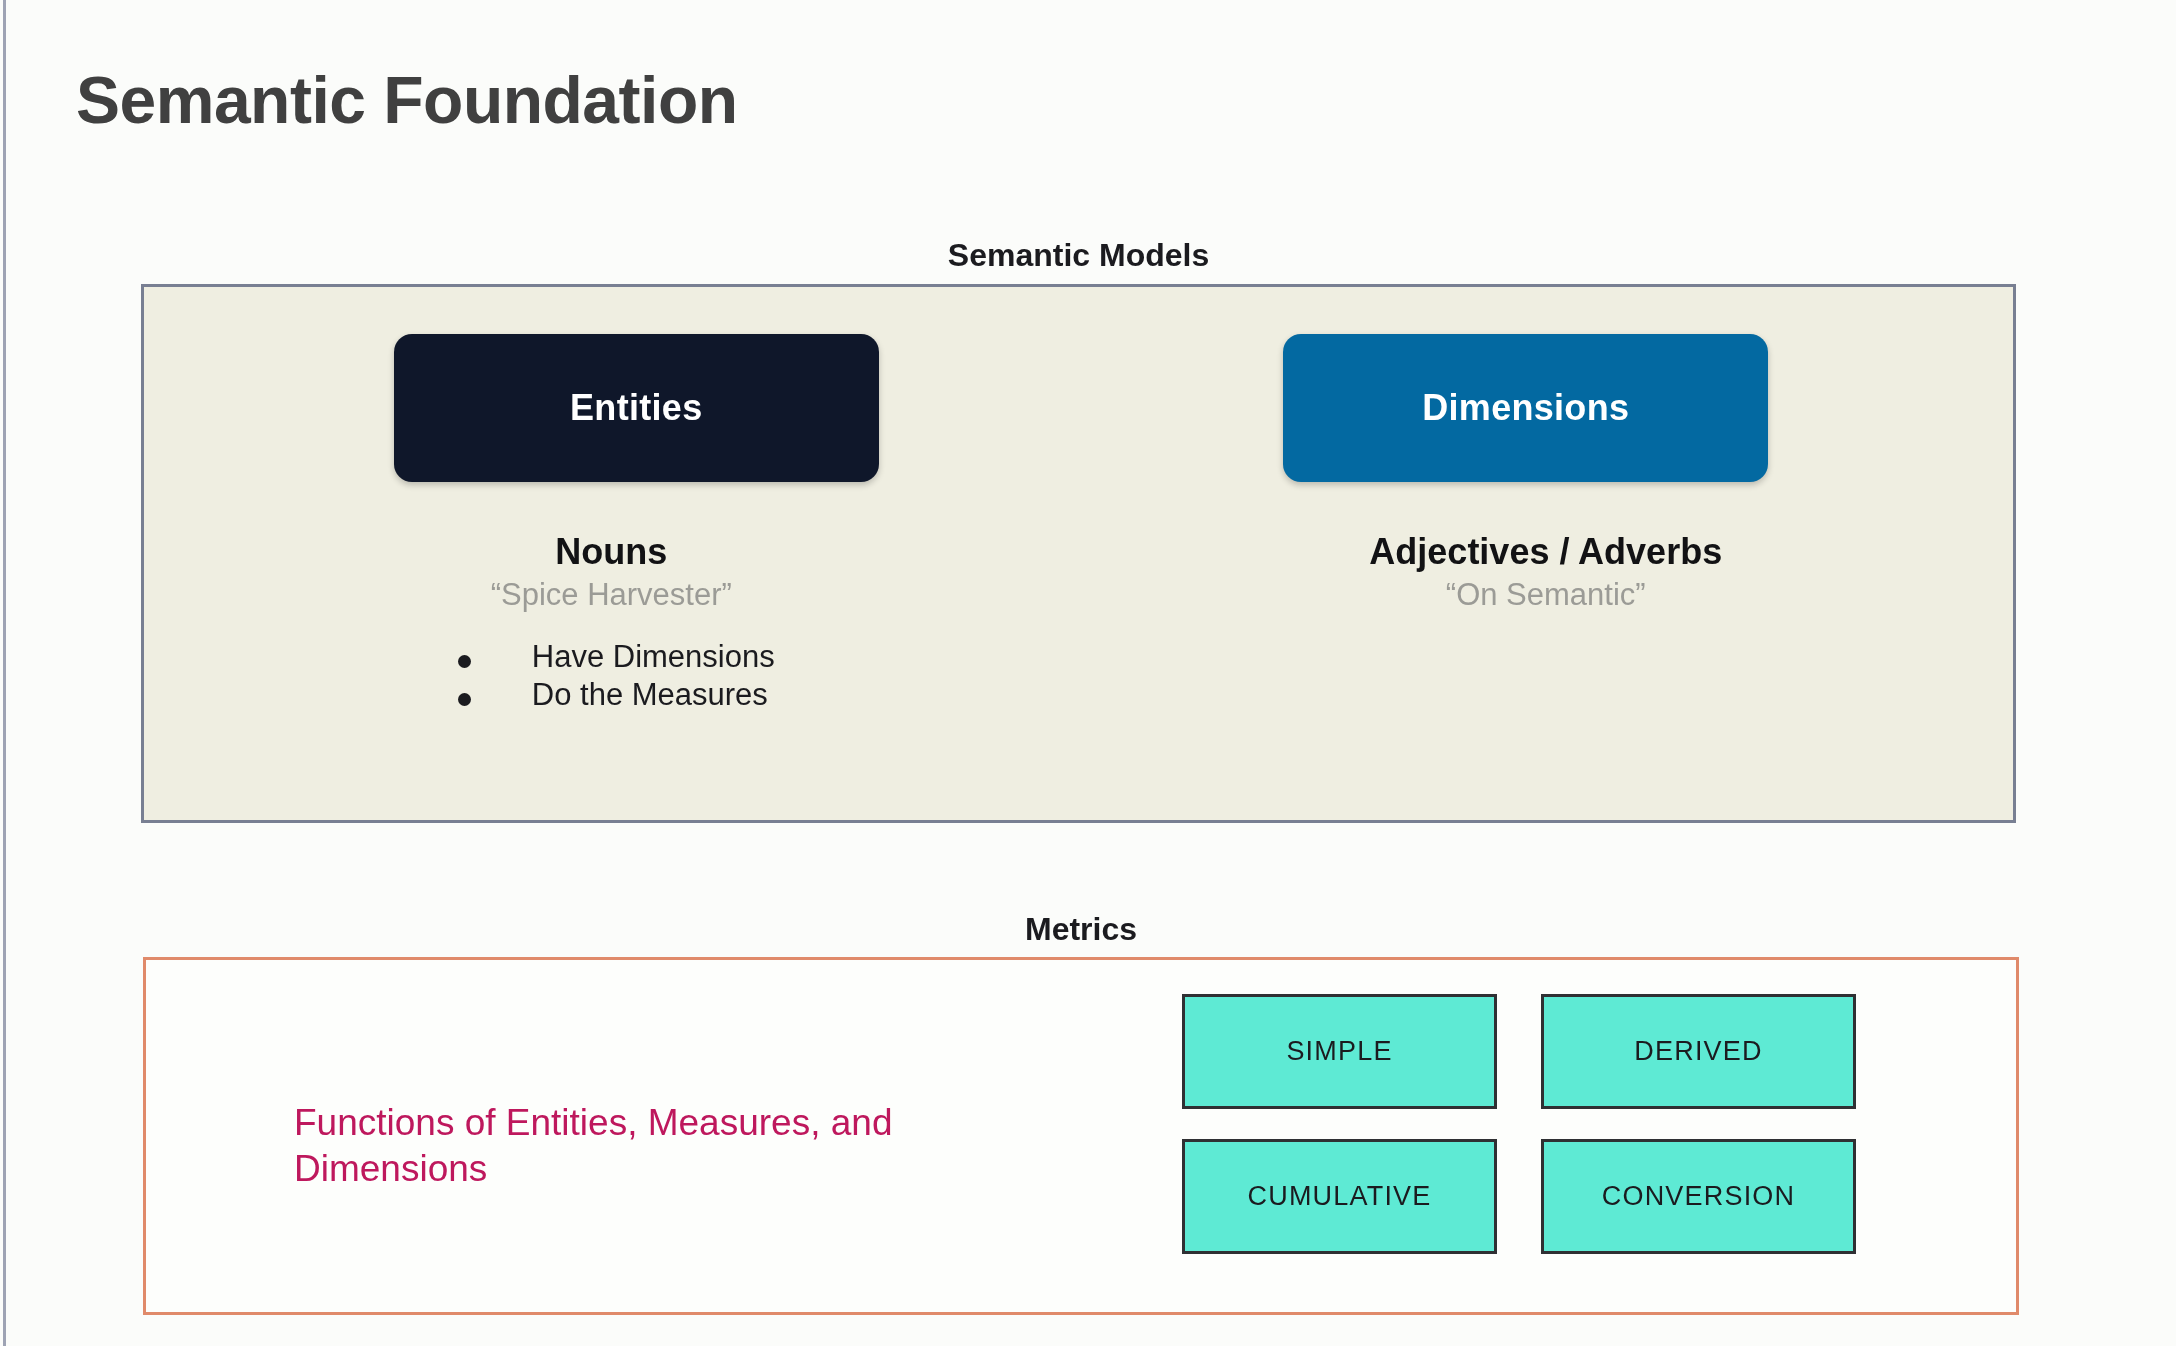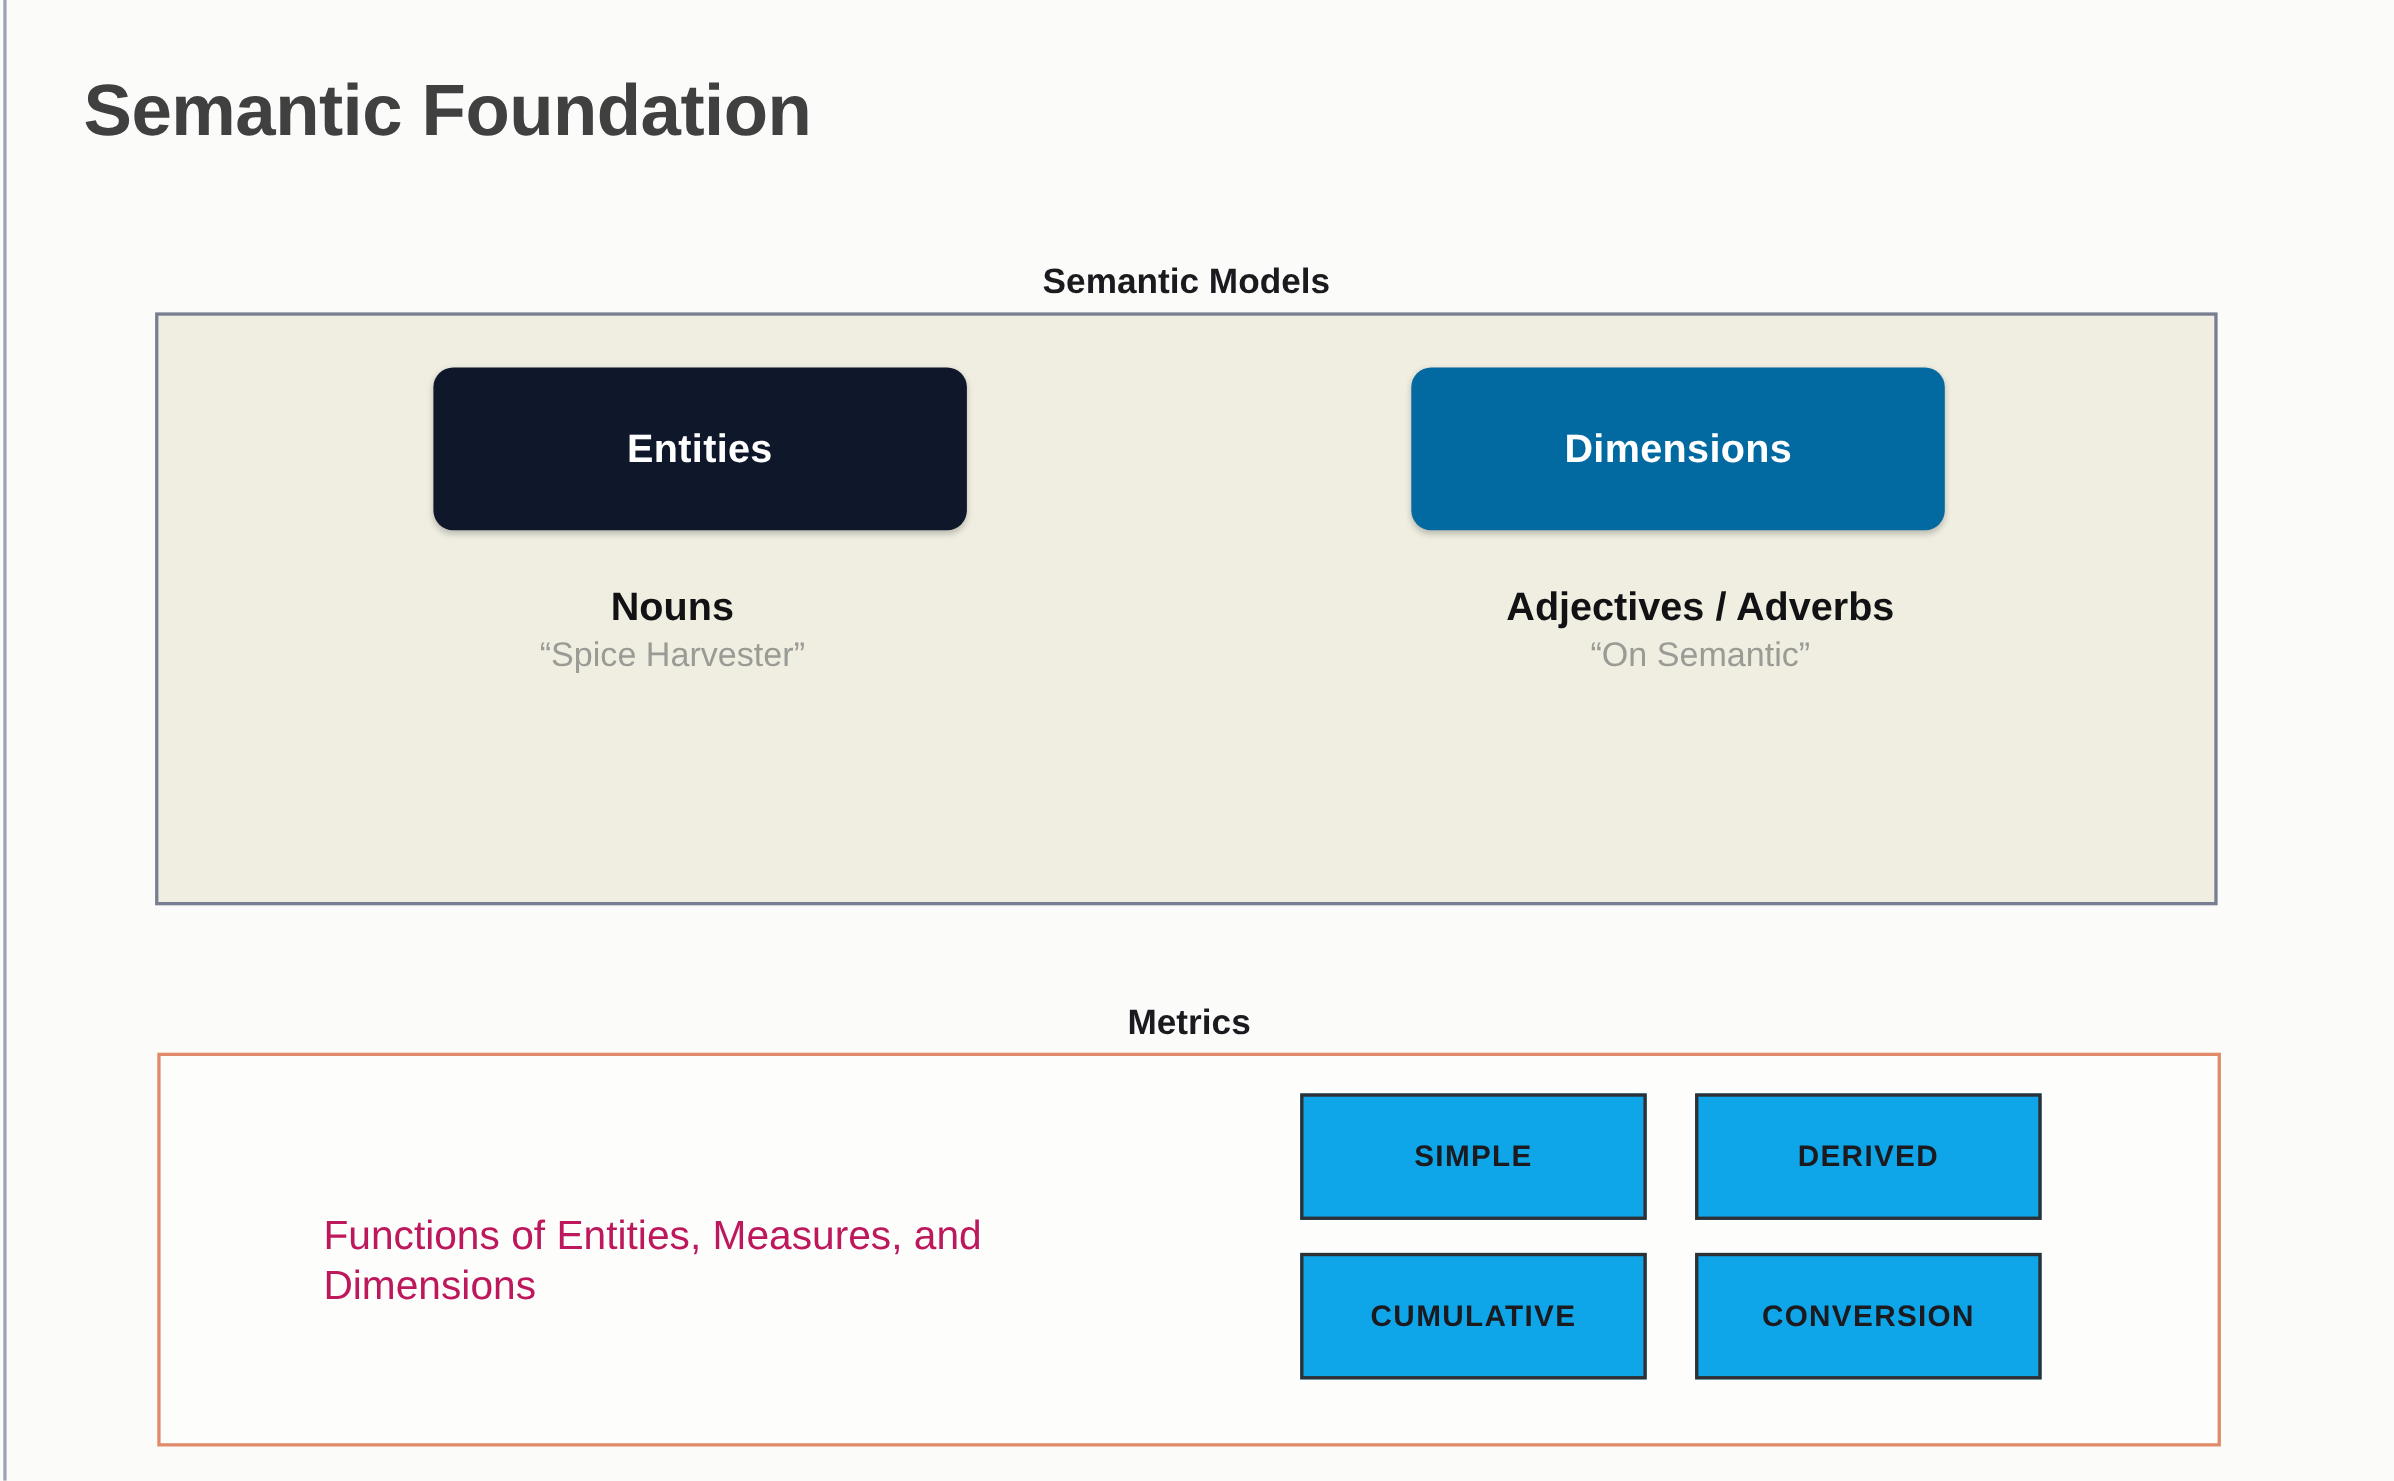--- a/index.html
+++ b/index.html
@@ -180,47 +180,56 @@
     left: 1036px;
     top: 34px;
     display: grid;
     grid-template-columns: 315px 315px;
     grid-template-rows: 115px 115px;
     column-gap: 44px;
     row-gap: 30px;
   }
   .metric-box {
     border: 3px solid #2f3033;
-    background: #0ea5e9;
+    background: #5eead4;
     display: flex;
     align-items: center;
     justify-content: center;
     font-size: 27px;
     letter-spacing: 1.2px;
     color: #1b1b1f;
     box-sizing: border-box;
-    font-weight: bold;
   }
 </style>
 </head>
 <body>
 
 <div class="left-edge-rule"></div>
 
 <div class="slide-title">Semantic Foundation</div>
 
 <div class="section-caption semantic-caption">Semantic Models</div>
 
 <div class="semantic-panel" style="background: rgb(239, 238, 225); border-color: rgb(120, 127, 146);">
   <div class="columns">
 
     <div class="column entities">
       <div class="pill" style="background: #0f172a;">Entities</div>
       <div class="pos">Nouns</div>
       <div class="example">“Spice Harvester”</div>
+      <ul class="bullets">
+        <li>
+            <span class="dot"></span>
+            <span class="btext">Have Dimensions</span>
+          </li>
+        <li>
+            <span class="dot"></span>
+            <span class="btext">Do the Measures</span>
+          </li>
+      </ul>
     </div>
 
 
     <div class="column dimensions">
       <div class="pill" style="background: #0369a1;">Dimensions</div>
       <div class="pos">Adjectives / Adverbs</div>
       <div class="example">“On Semantic”</div>
     </div>
 
   </div>

